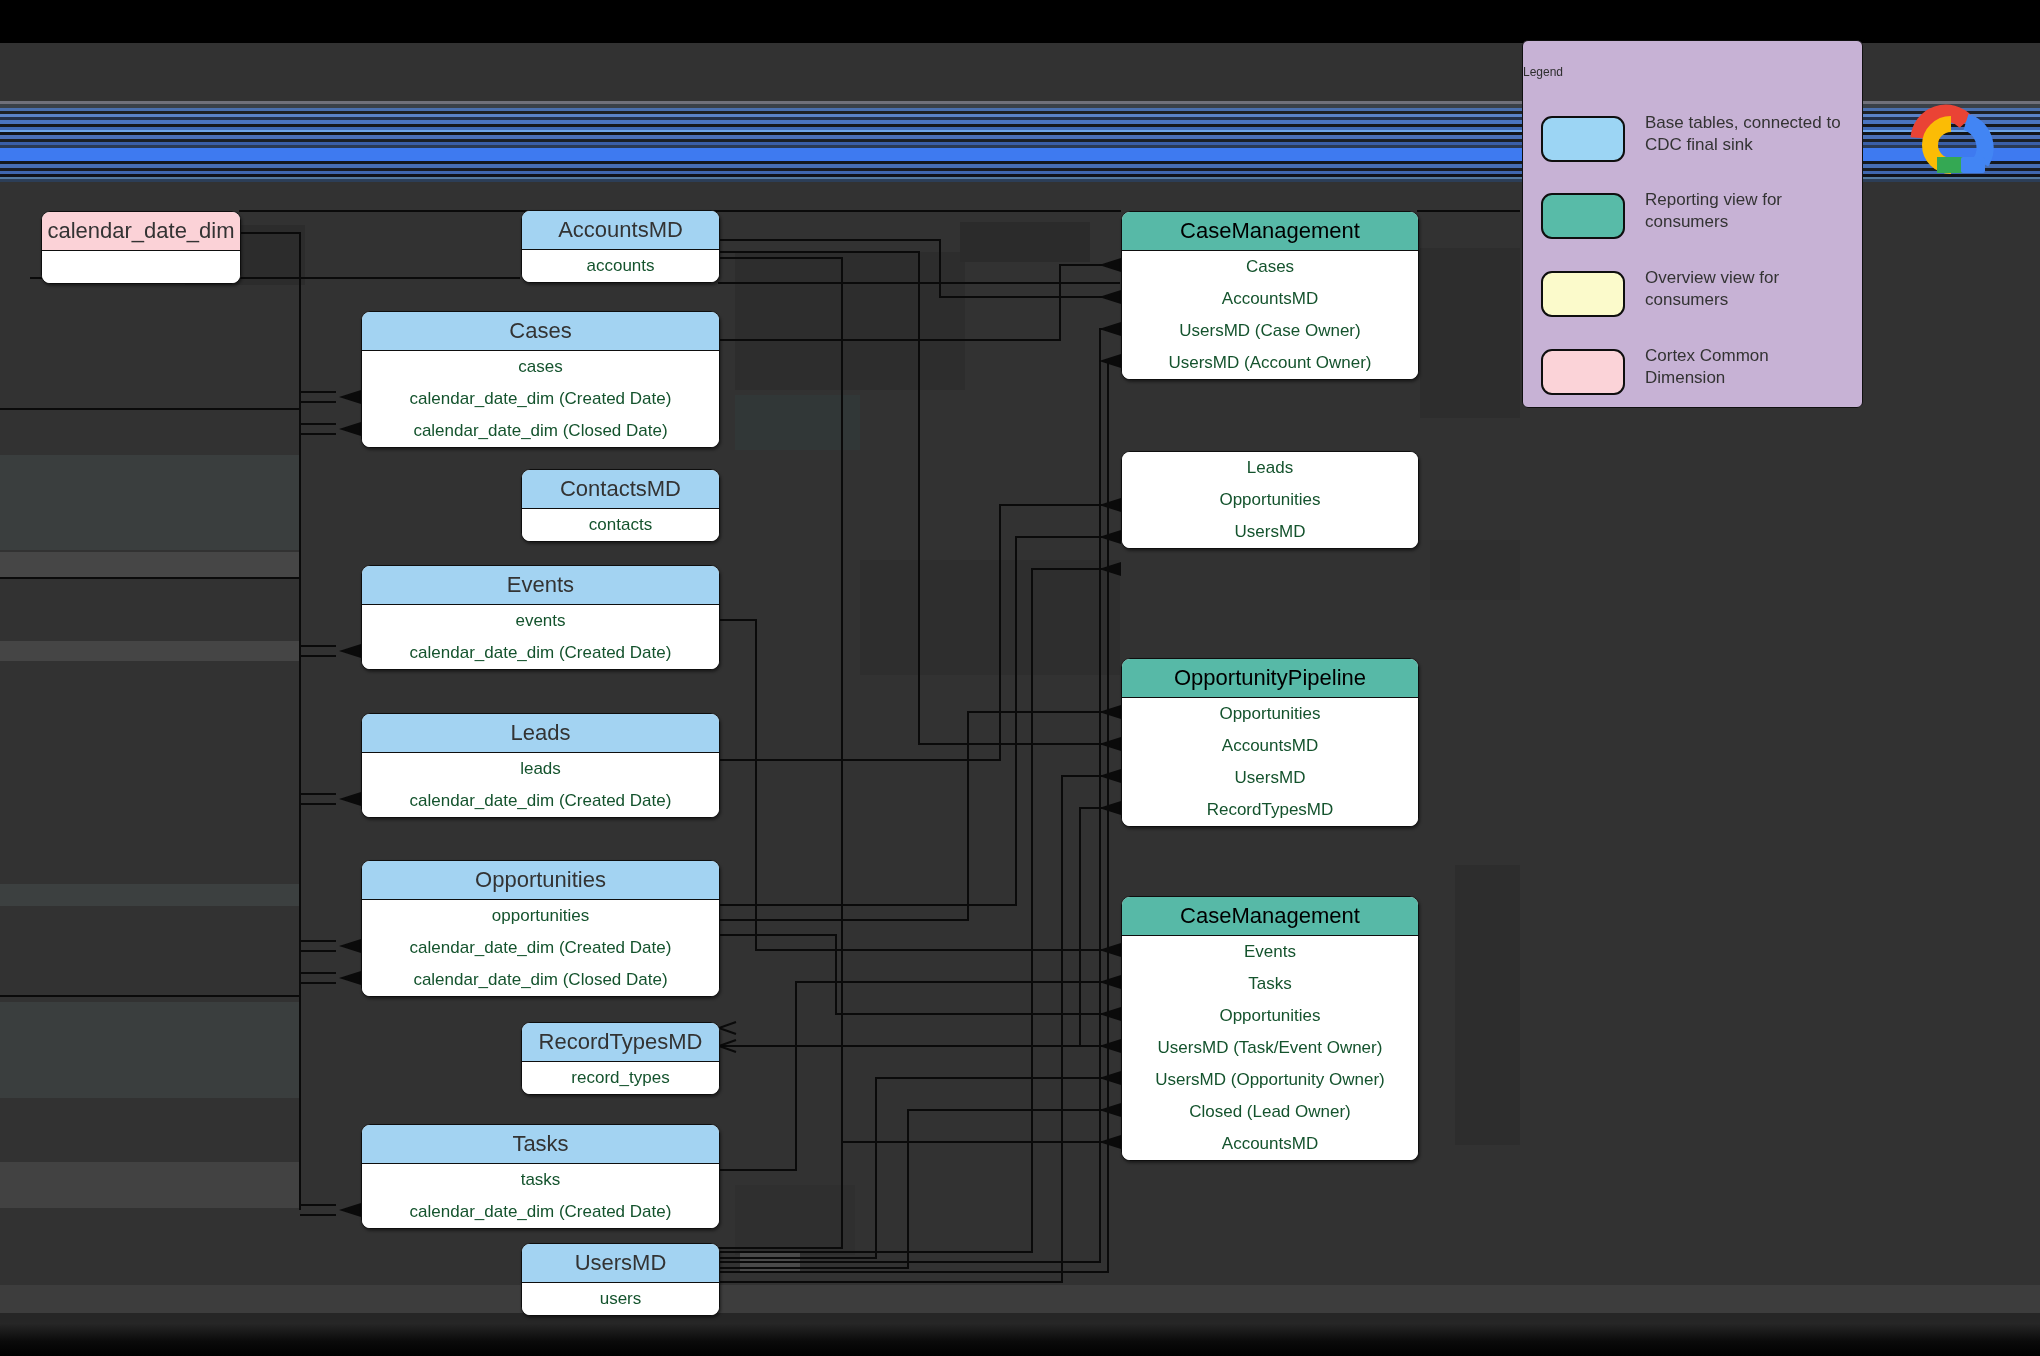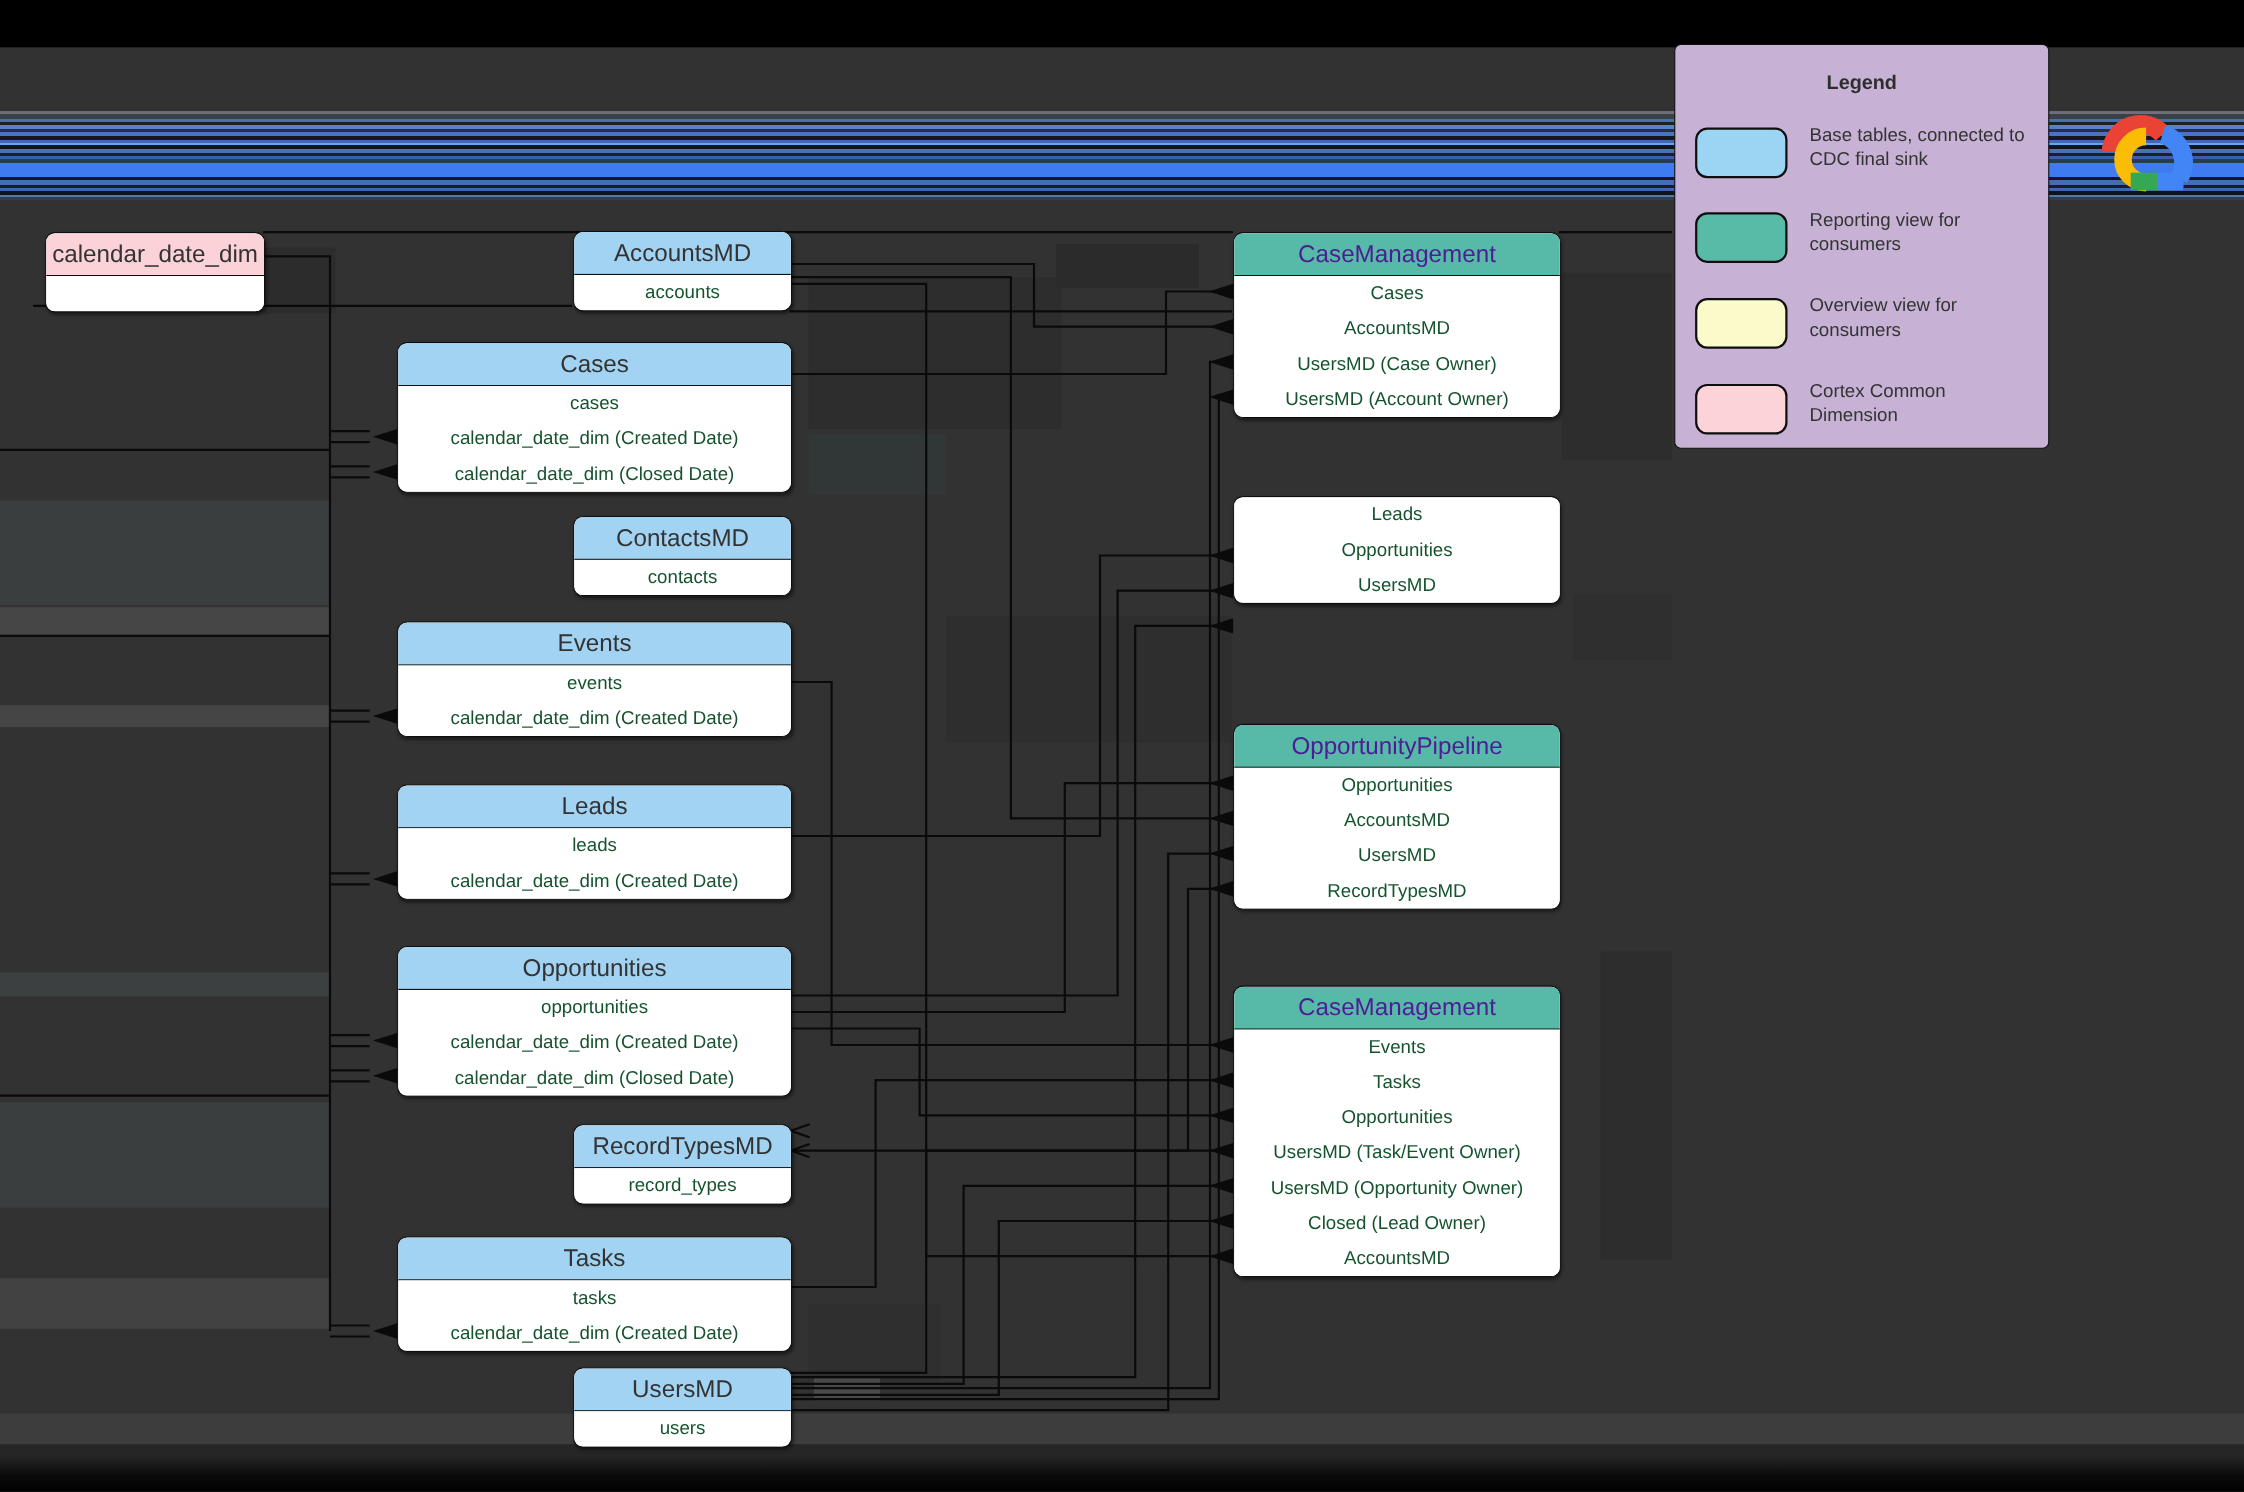--- a/index.html
+++ b/index.html
@@ -17,28 +17,28 @@
     #191d24 67px,#191d24 70px,#3f66ae 70px,#3f66ae 73px,#10131a 73px,#10131a 76px,
     #54799f 76px,#54799f 78px,#2c3e57 78px,#2c3e57 81px);}
   .botbar{top:1320px;height:36px;background:linear-gradient(to bottom,#2c2c2c,#0a0a0a 60%,#000);}
   .art{position:absolute;}
   .wires{position:absolute;left:0;top:0;z-index:2;}
   .entity{position:absolute;z-index:3;border:1px solid #0e0e0e;border-radius:9px;overflow:hidden;
           background:#fff;box-shadow:1px 2px 3px rgba(0,0,0,.45);}
   .hd{height:38px;display:flex;align-items:center;justify-content:center;
       border-bottom:1px solid #0e0e0e;font-size:22px;color:#333;}
   .hd.blue{background:#A3D3F2;}
-  .hd.teal{background:#57B9A7;color:#4c1d95;}
+  .hd.teal{background:#57B9A7;color:#000000;}
   .hd.pink{background:#FBD2D7;}
   .row{height:32px;display:flex;align-items:center;justify-content:center;
        font-size:17px;color:#14532d;background:#fff;}
   .legend{position:absolute;left:1522px;top:40px;width:339px;height:366px;z-index:4;
           background:#C7B2D5;border:1px solid #101010;border-radius:6px;}
-  .legend-title{position:absolute;left:0;top:24px;width:100%;text-align:center;
-                font-size:18px;font-weight:bold;color:#2e2e2e;}
+  .legend-title{position:absolute;left:0;top:24px;width:100%;text-align:left;
+                font-size:12px;font-weight:normal;color:#2e2e2e;}
   .litem{position:absolute;left:0;width:100%;height:56px;}
   .sw{position:absolute;left:18px;top:0;width:80px;height:42px;border:2px solid #0e0e0e;border-radius:11px;}
   .sw-blue{background:#9CD5F4;} .sw-teal{background:#58BBA8;}
   .sw-yellow{background:#FBFACB;} .sw-pink{background:#FBD3D8;}
   .llabel{position:absolute;left:122px;top:-4px;width:205px;font-size:17px;color:#333;line-height:1.32;}
   .gclogo{position:absolute;left:1897px;top:96px;z-index:4;}
 </style>
 </head>
 <body>
 

